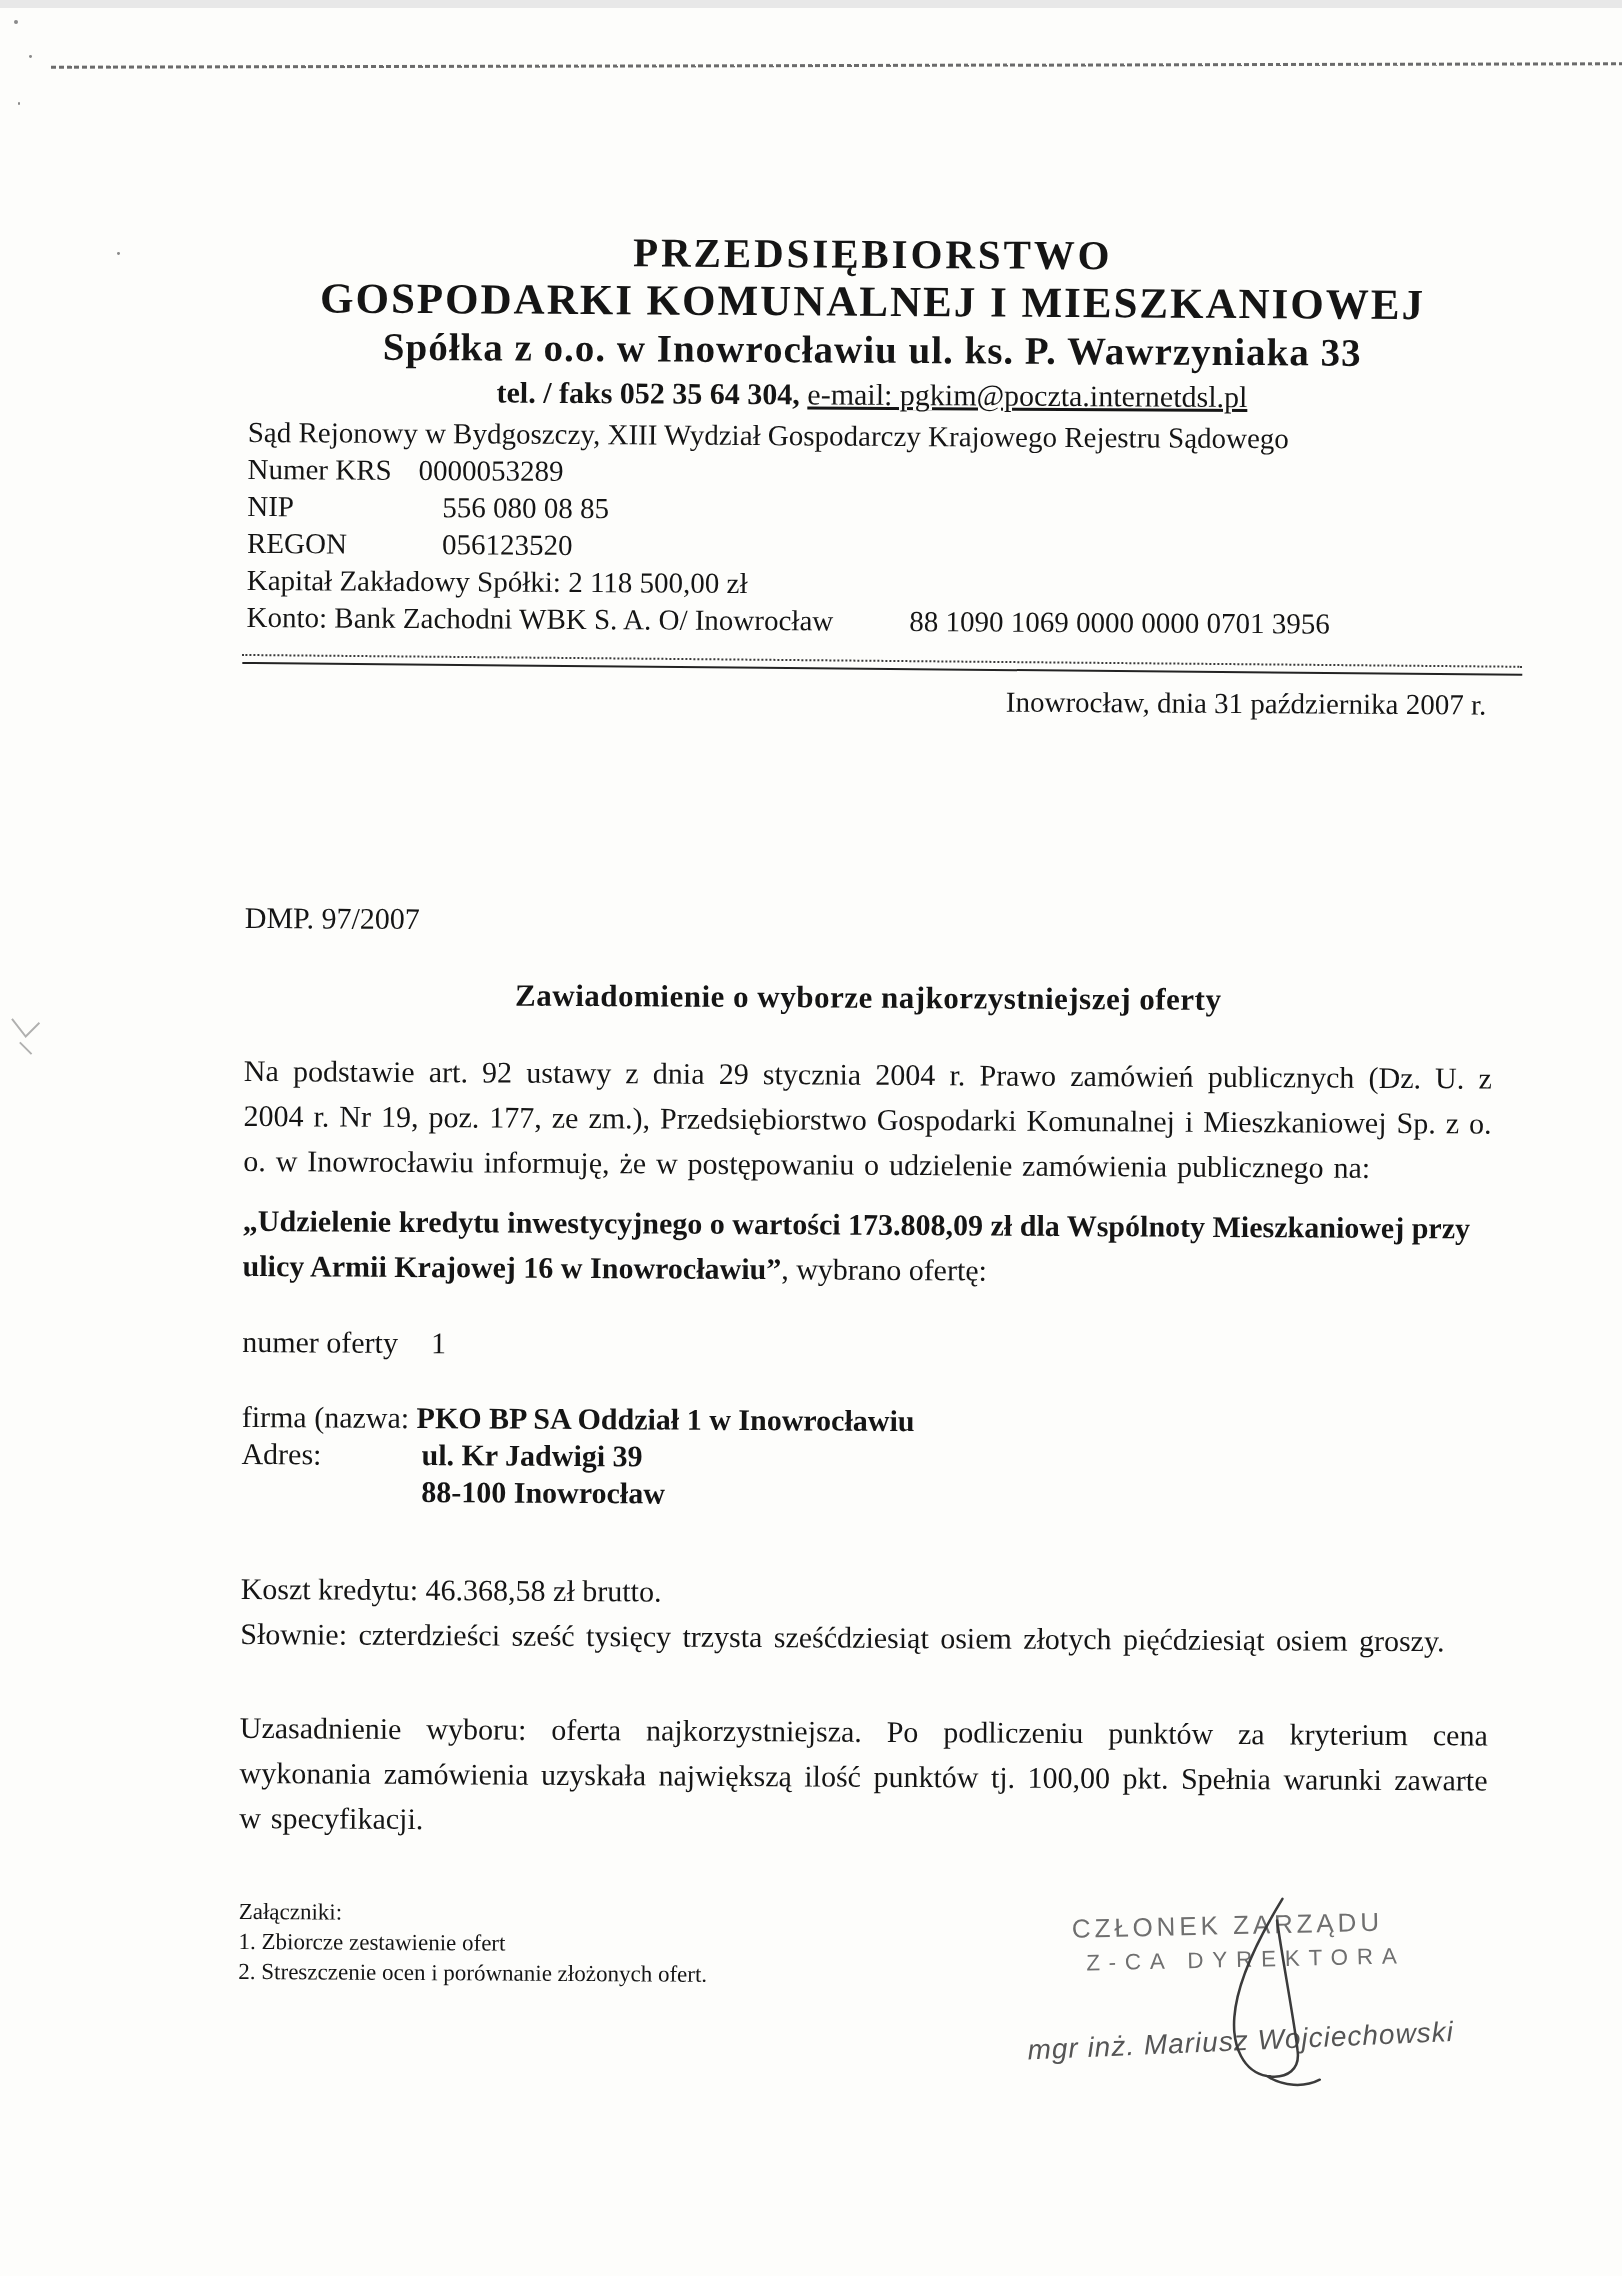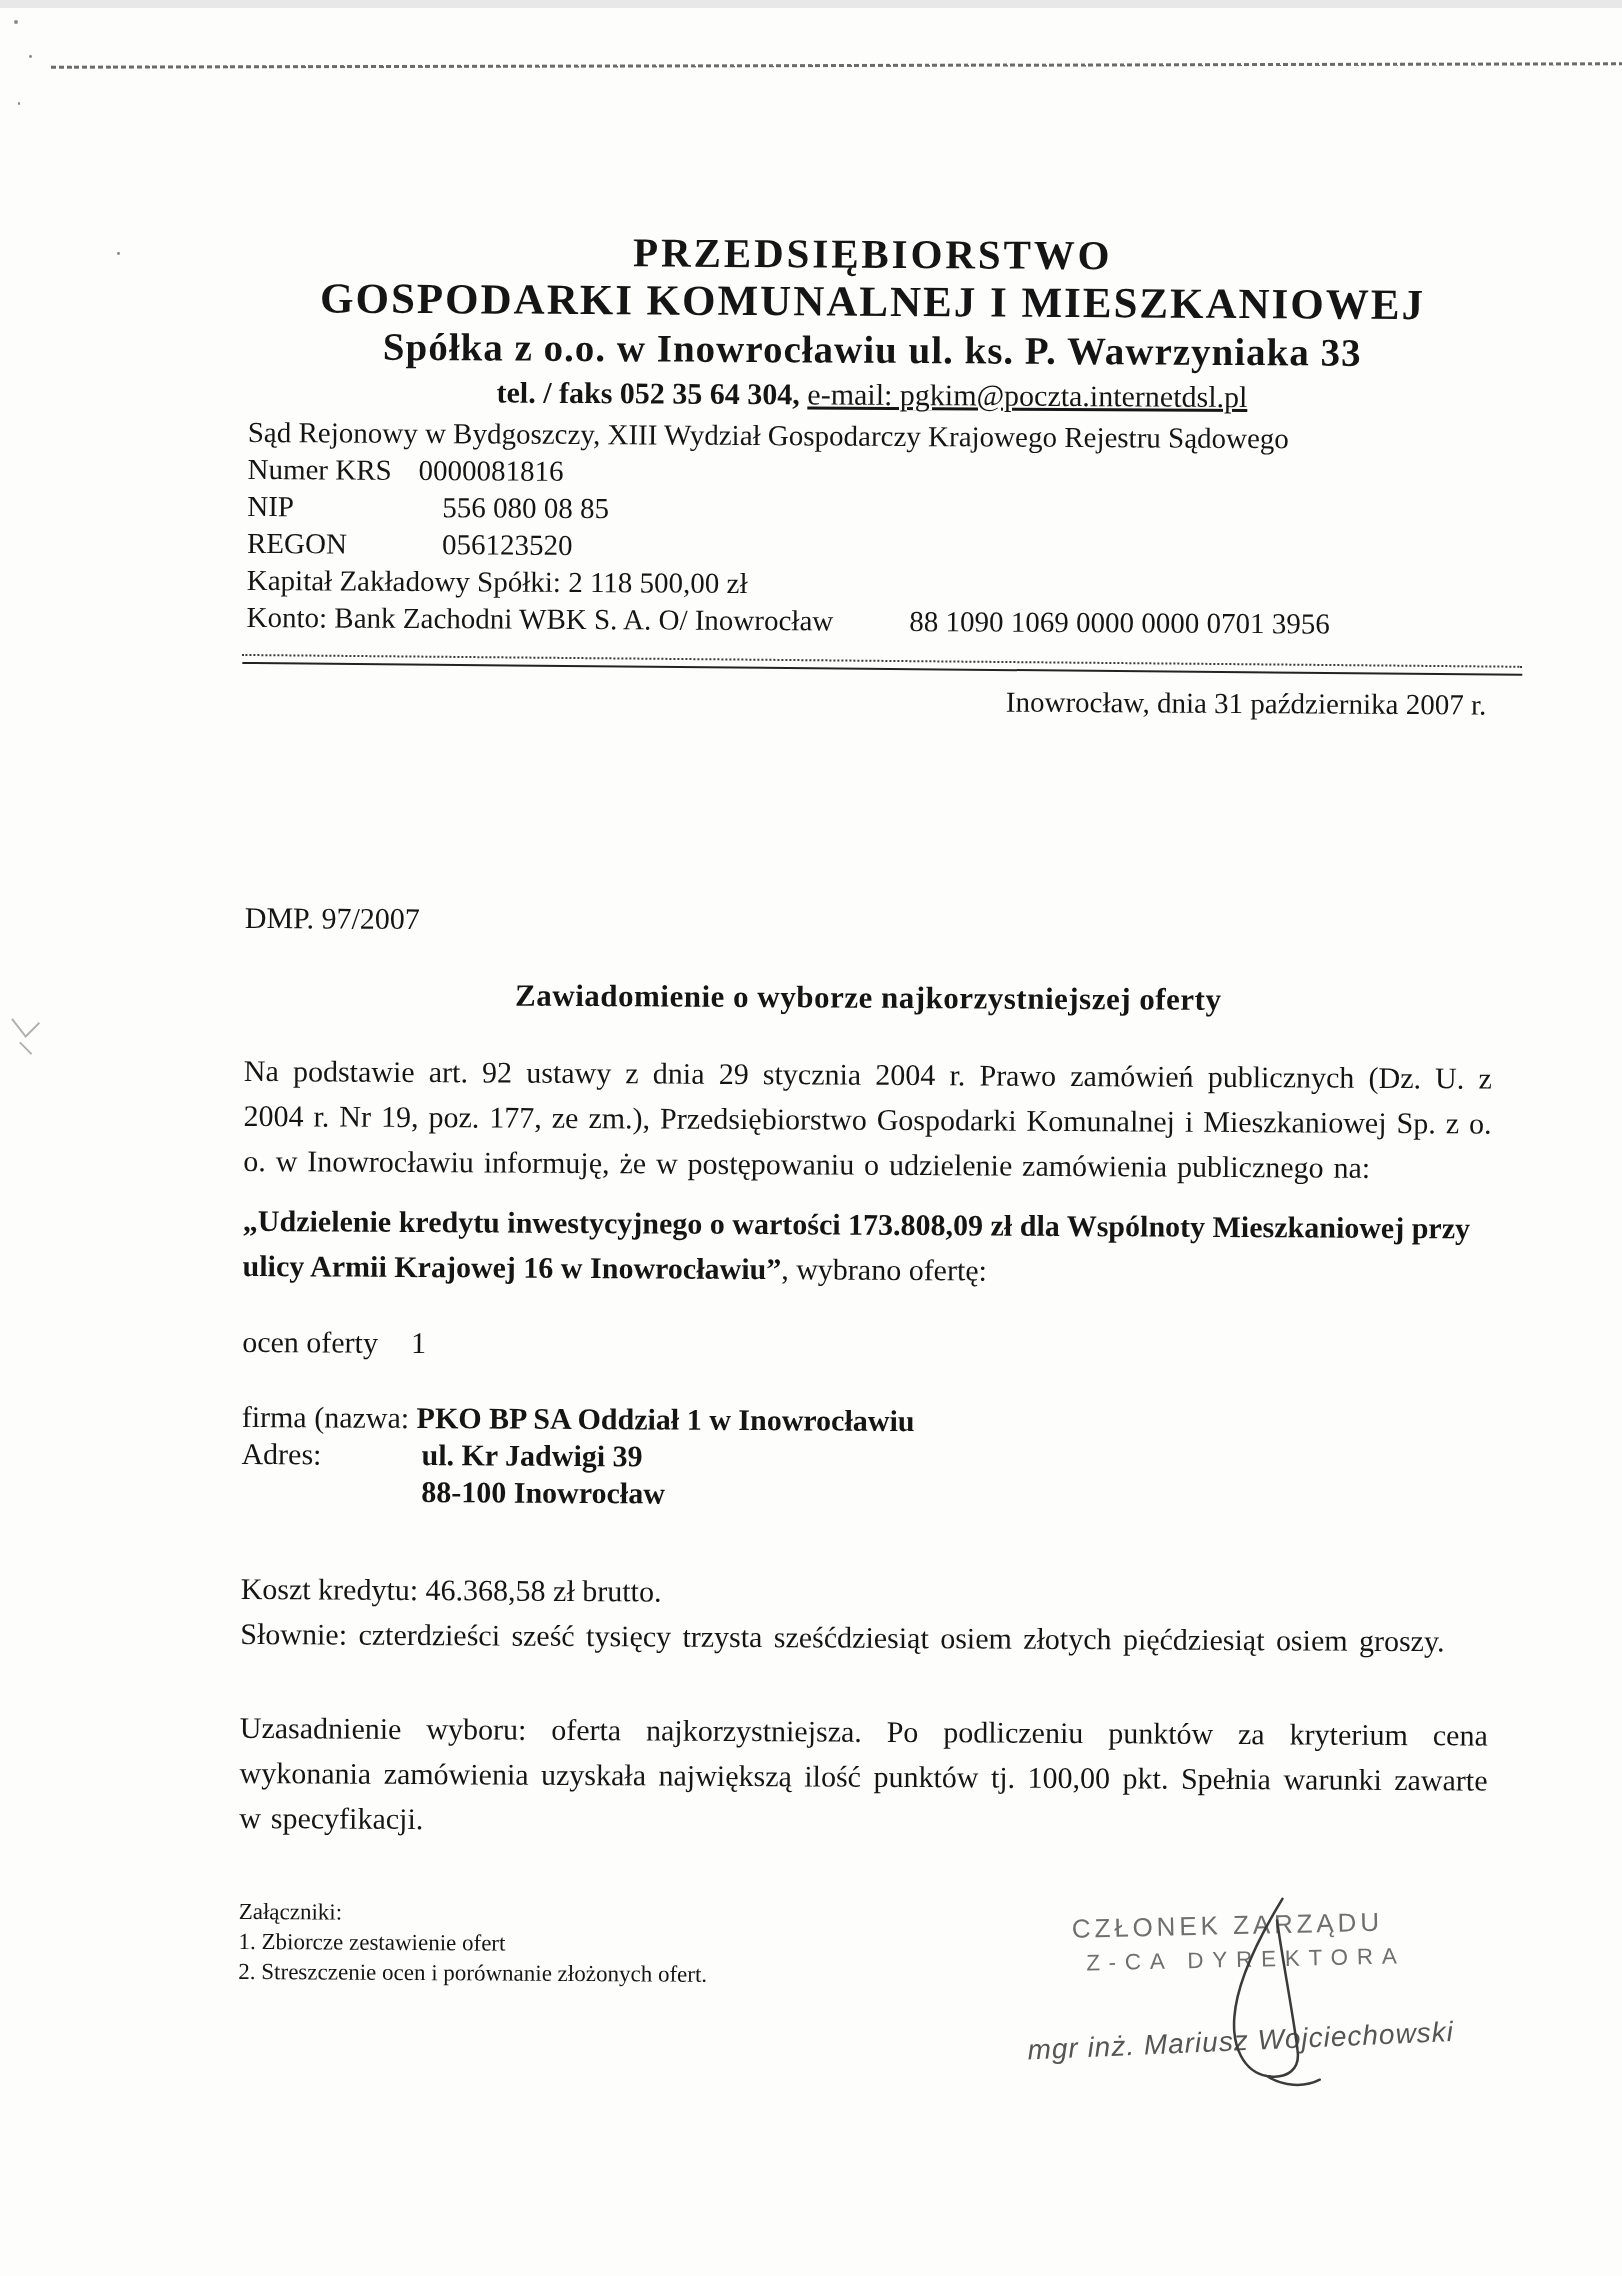--- a/index.html
+++ b/index.html
@@ -98,21 +98,21 @@
       <div class="hdr-l3">Spółka z o.o. w Inowrocławiu ul. ks. P. Wawrzyniaka 33</div>
       <div class="hdr-l4">
         <span class="tel">tel. / faks 052 35 64 304,</span>
         <span class="mail">e-mail: pgkim@poczta.internetdsl.pl</span>
       </div>
     </div>
 
     <div class="registry">
       <div>Sąd Rejonowy w Bydgoszczy, XIII Wydział Gospodarczy Krajowego Rejestru Sądowego</div>
       <div>
-        <span class="reg-label w175">Numer KRS</span><span>0000081816</span>
+        <span class="reg-label w175">Numer KRS</span><span>0000053289</span>
       </div>
       <div>
         <span class="reg-label w200">NIP</span><span>556 080 08 85</span>
       </div>
       <div>
         <span class="reg-label w200">REGON</span><span>056123520</span>
       </div>
       <div>Kapitał Zakładowy Spółki: 2 118 500,00 zł</div>
       <div class="konto">
         <span>Konto: Bank Zachodni WBK S. A. O/ Inowrocław</span><span class="acct">88 1090 1069 0000 0000 0701 3956</span>
@@ -127,21 +127,21 @@
 
     <div class="doc-title">Zawiadomienie o wyborze najkorzystniejszej oferty</div>
 
     <div class="para intro">Na podstawie art. 92 ustawy z dnia 29 stycznia 2004 r. Prawo zamówień publicznych (Dz. U. z 2004 r. Nr 19, poz. 177, ze zm.), Przedsiębiorstwo Gospodarki Komunalnej i Mieszkaniowej Sp. z o. o. w Inowrocławiu informuję, że w postępowaniu o udzielenie zamówienia publicznego na:</div>
 
     <div class="subject">
       <span class="b">„Udzielenie kredytu inwestycyjnego o wartości 173.808,09 zł dla Wspólnoty Mieszkaniowej przy ulicy Armii Krajowej 16 w Inowrocławiu”</span><span>, wybrano ofertę:</span>
     </div>
 
     <div class="offer-line">
-      <span>ocen oferty</span><span class="num">1</span>
+      <span>numer oferty</span><span class="num">1</span>
     </div>
 
     <div class="firm-line">
       <span>firma (nazwa:</span>
       <span class="b">PKO BP SA Oddział 1 w Inowrocławiu</span>
     </div>
     <div class="addr-row">
       <span class="lbl">Adres:</span>
       <span class="b">ul. Kr Jadwigi 39</span>
     </div>

